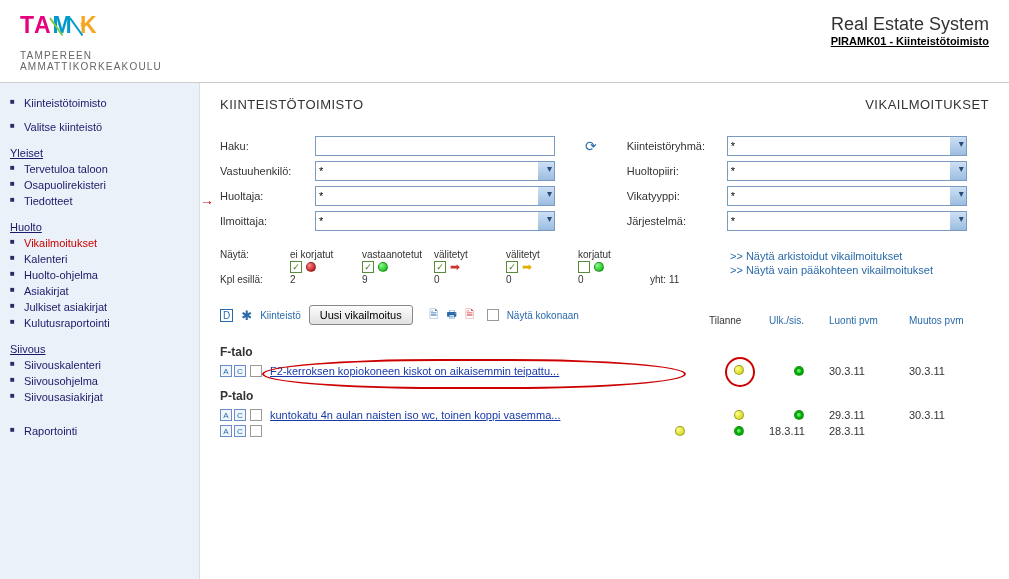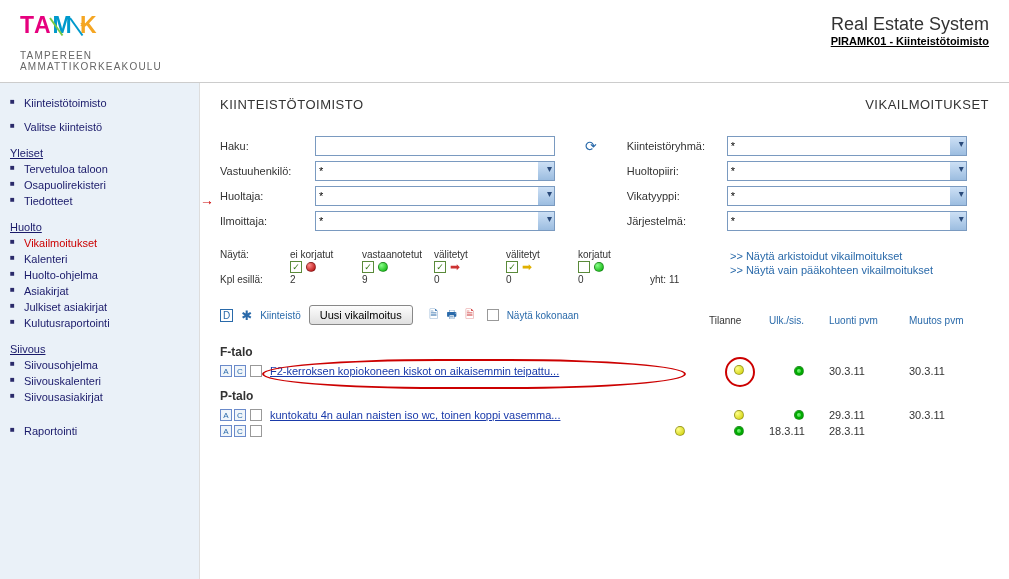--- a/index.html
+++ b/index.html
@@ -104,22 +104,22 @@
 
       <div class="nav-head">Huolto</div>
       <a class="nav-item active">Vikailmoitukset</a>
       <a class="nav-item">Kalenteri</a>
       <a class="nav-item">Huolto-ohjelma</a>
       <a class="nav-item">Asiakirjat</a>
       <a class="nav-item">Julkiset asiakirjat</a>
       <a class="nav-item">Kulutusraportointi</a>
 
       <div class="nav-head">Siivous</div>
+      <a class="nav-item">Siivouskalenteri</a>
       <a class="nav-item">Siivousohjelma</a>
-      <a class="nav-item">Siivouskalenteri</a>
       <a class="nav-item">Siivousasiakirjat</a>
 
       <a class="nav-item" style="margin-top:18px">Raportointi</a>
     </div>
 
     <div class="main">
       <div class="main-head">
         <span>KIINTEISTÖTOIMISTO</span>
         <span>VIKAILMOITUKSET</span>
       </div>

